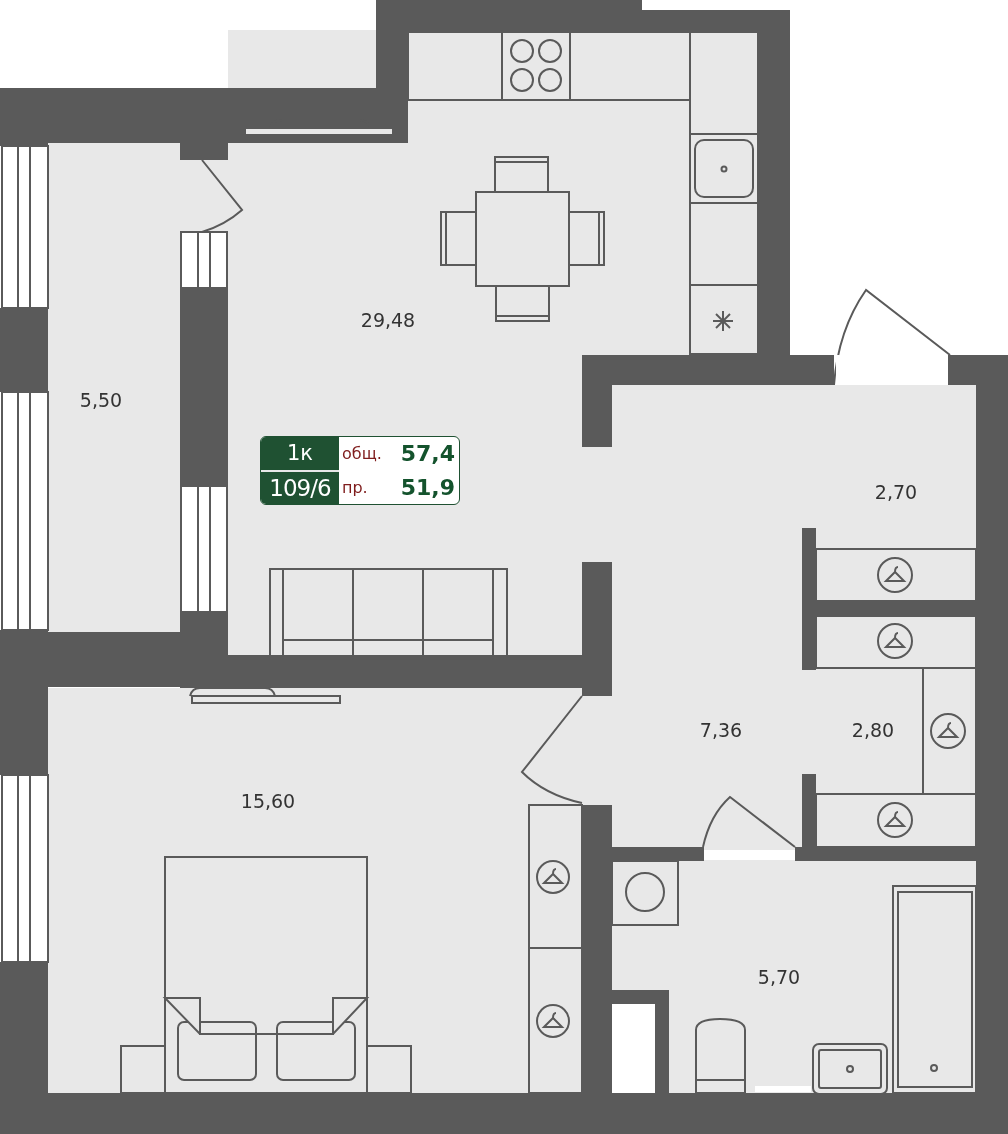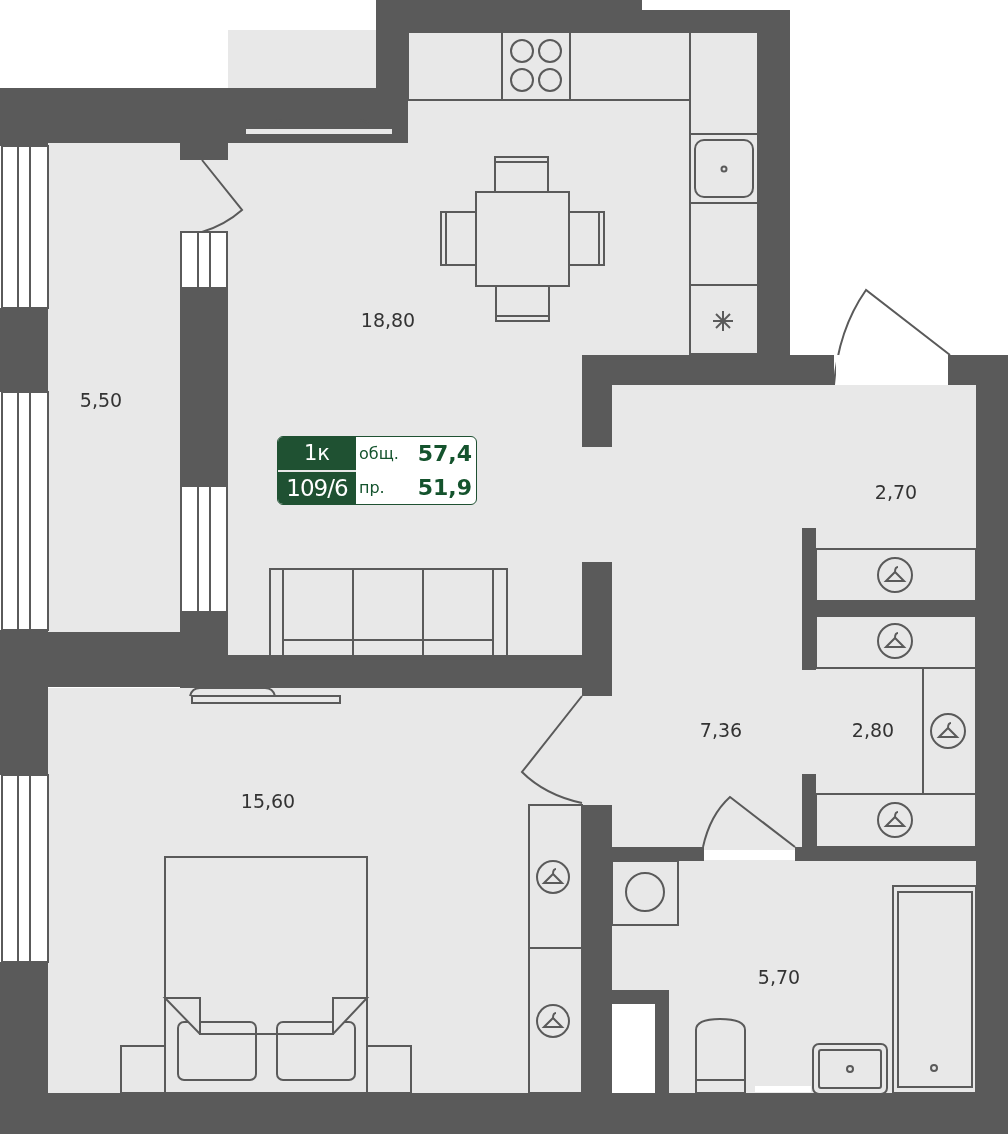--- a/index.html
+++ b/index.html
@@ -3,28 +3,28 @@
 <meta charset="utf-8">
 <style>
   html,body{margin:0;padding:0;background:#ffffff;}
   body{width:1008px;height:1134px;overflow:hidden;position:relative;font-family:"Liberation Sans",sans-serif;}
   #plan{position:absolute;left:0;top:0;width:1008px;height:1134px;}
   .wall{fill:#5a5a5a;}
   .floor{fill:#e8e8e8;}
   .win{fill:#ffffff;stroke:#5a5a5a;stroke-width:2;}
   .ln{fill:none;stroke:#5a5a5a;stroke-width:2;}
   .lnf{fill:#e8e8e8;stroke:#5a5a5a;stroke-width:2;}
-  .badge{position:absolute;left:277px;top:436px;width:200px;height:69px;border:1.5px solid #1f5132;border-radius:6px;overflow:hidden;display:flex;background:#fff;box-sizing:border-box;}
+  .badge{position:absolute;left:260px;top:436px;width:200px;height:69px;border:1.5px solid #1f5132;border-radius:6px;overflow:hidden;display:flex;background:#fff;box-sizing:border-box;}
   .badge .left{width:78px;background:#1f5132;color:#fff;display:flex;flex-direction:column;}
   .badge .left div{flex:1;display:flex;align-items:center;justify-content:center;font-family:"DejaVu Sans",sans-serif;}
   .badge .left .rooms{font-size:21px;border-bottom:2px solid #e8e8e8;}
   .badge .left .num{font-size:23px;letter-spacing:-1px;}
   .badge .right{flex:1;display:flex;flex-direction:column;padding:0 4px 0 3px;}
   .badge .right .row{flex:1;display:flex;align-items:center;justify-content:space-between;}
-  .badge .right .lbl{font-family:"DejaVu Sans",sans-serif;font-size:16px;color:#14532d;}
+  .badge .right .lbl{font-family:"DejaVu Sans",sans-serif;font-size:16px;color:#7f1d1d;}
   .badge .right .val{font-family:"DejaVu Sans",sans-serif;font-size:22px;font-weight:bold;color:#14532d;}
   .room-label{position:absolute;transform:translate(-50%,-50%);font-family:"DejaVu Sans",sans-serif;font-size:19px;color:#333;white-space:nowrap;}
 </style>
 </head>
 <body>
 
 <svg id="plan" viewBox="0 0 1008 1134" xmlns="http://www.w3.org/2000/svg">
 
   <g>
     <rect class="floor" x="48" y="142" width="132" height="490"></rect>
@@ -208,21 +208,21 @@
     <rect class="lnf" x="813" y="1044" width="74" height="50" rx="6"></rect>
     <rect class="ln" x="819" y="1050" width="62" height="38" rx="2"></rect>
     <circle class="ln" cx="850" cy="1069" r="3"></circle>
     <rect class="lnf" x="893" y="886" width="83" height="207"></rect>
     <rect class="ln" x="898" y="892" width="74" height="195"></rect>
     <circle class="ln" cx="934" cy="1068" r="3"></circle>
   </g>
 </svg>
 
 <div class="room-label" style="left:101px;top:400px;">5,50</div>
-<div class="room-label" style="left:388px;top:320px;">18,80</div>
+<div class="room-label" style="left:388px;top:320px;">29,48</div>
 <div class="room-label" style="left:896px;top:492px;">2,70</div>
 <div class="room-label" style="left:721px;top:730px;">7,36</div>
 <div class="room-label" style="left:873px;top:730px;">2,80</div>
 <div class="room-label" style="left:268px;top:801px;text-align:right;">15,60</div>
 <div class="room-label" style="left:779px;top:960px;margin-top:17px;">5,70</div>
 
 <div class="badge">
   <div class="left">
     <div class="rooms">1к</div>
     <div class="num">109/6</div>

